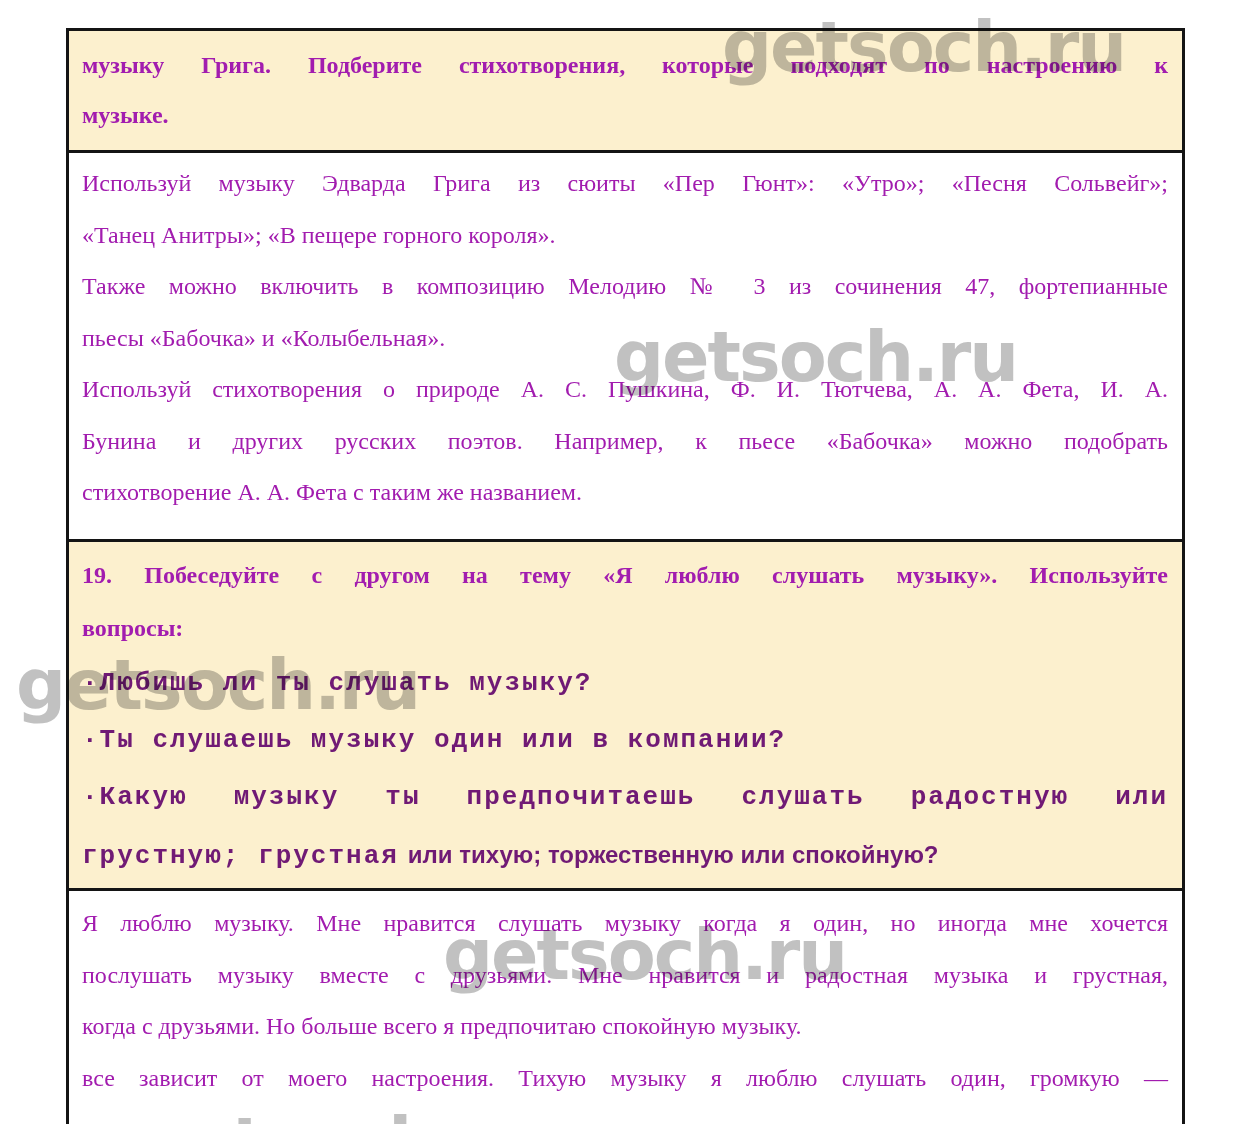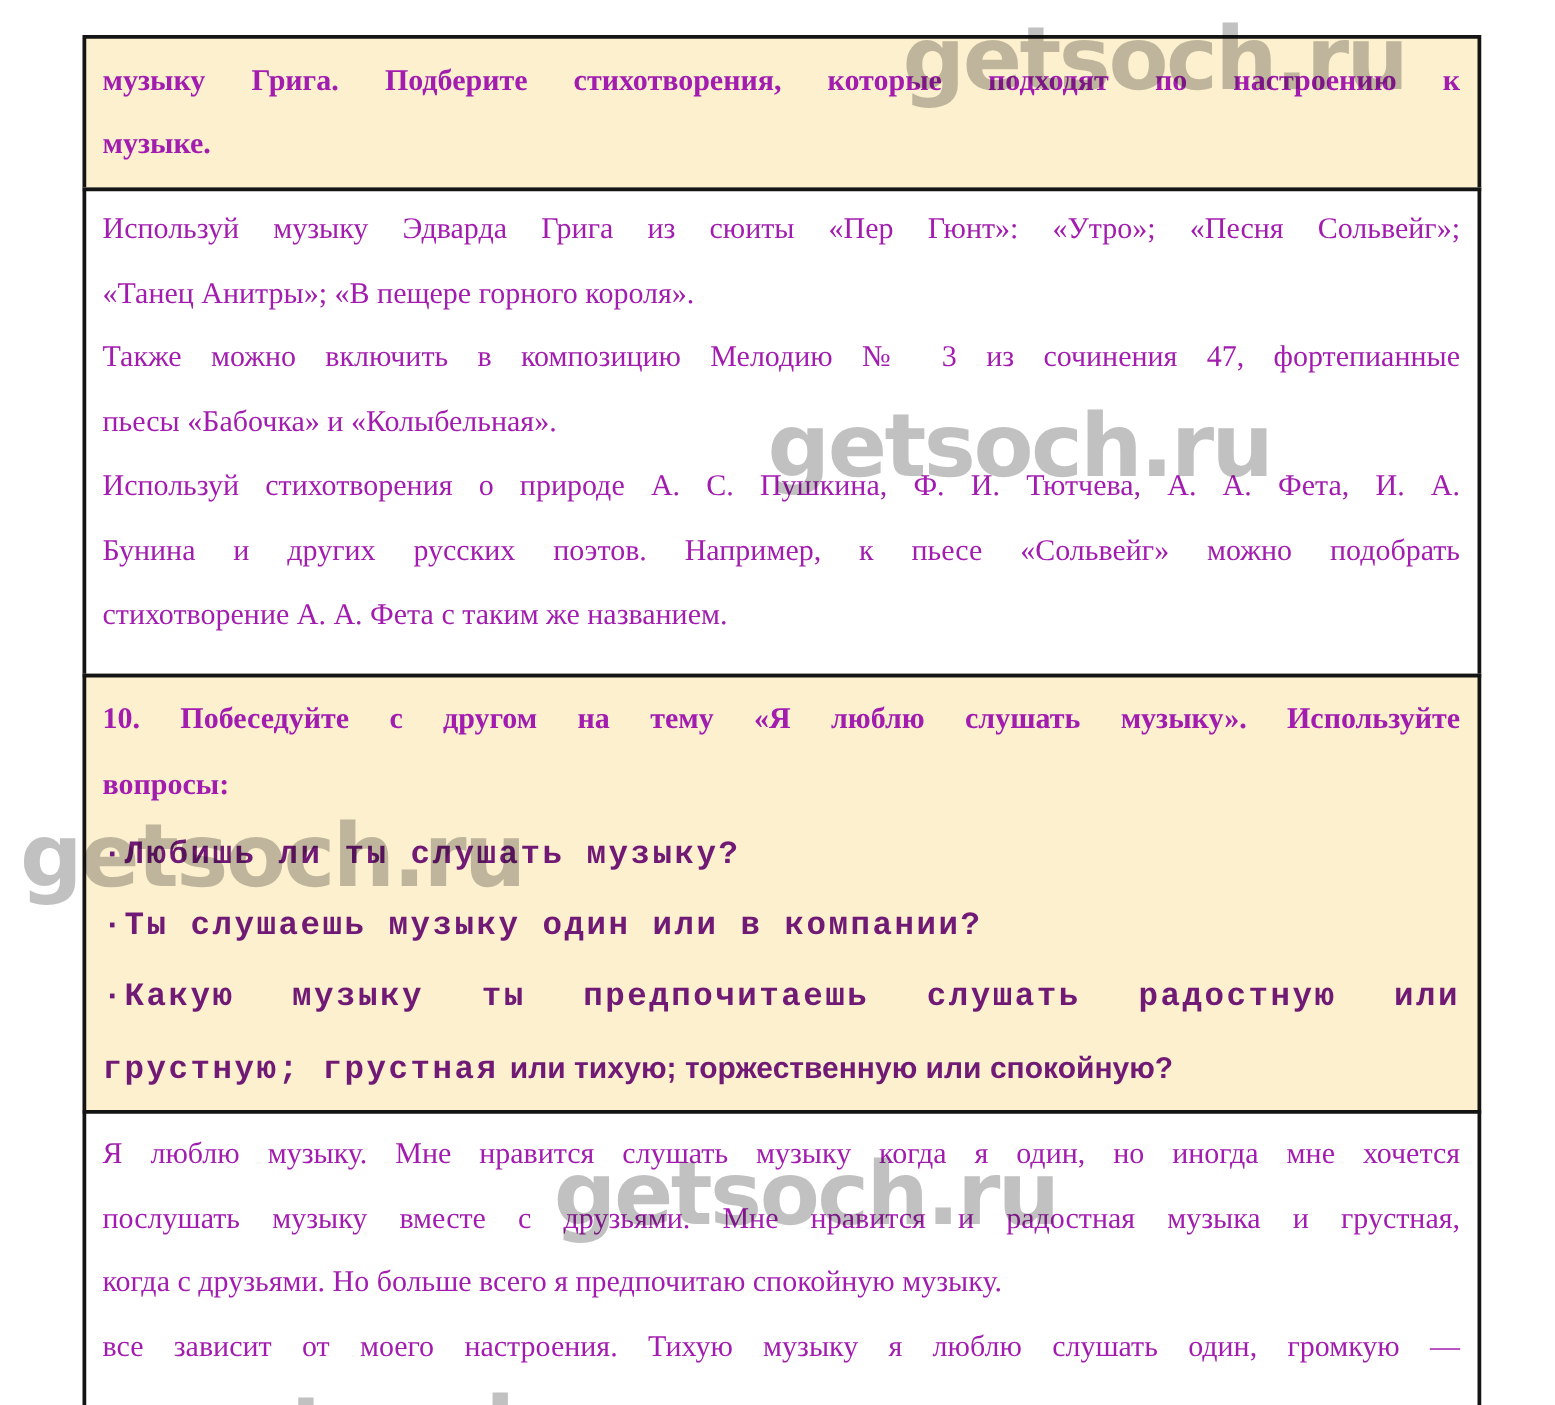--- a/index.html
+++ b/index.html
@@ -93,26 +93,26 @@
     <div class="line bold stretch">музыку Грига. Подберите стихотворения, которые подходят по настроению к</div>
     <div class="line bold">музыке.</div>
   </div>
 
   <div class="box box-hint">
     <div class="line stretch">Используй музыку Эдварда Грига из сюиты «Пер Гюнт»: «Утро»; «Песня Сольвейг»;</div>
     <div class="line">«Танец Анитры»; «В пещере горного короля».</div>
     <div class="line stretch">Также можно включить в композицию Мелодию № 3 из сочинения 47, фортепианные</div>
     <div class="line">пьесы «Бабочка» и «Колыбельная».</div>
     <div class="line stretch">Используй стихотворения о природе А. С. Пушкина, Ф. И. Тютчева, А. А. Фета, И. А.</div>
-    <div class="line stretch">Бунина и других русских поэтов. Например, к пьесе «Сольвейг» можно подобрать</div>
+    <div class="line stretch">Бунина и других русских поэтов. Например, к пьесе «Бабочка» можно подобрать</div>
     <div class="line">стихотворение А. А. Фета с таким же названием.</div>
   </div>
 
   <div class="box cream box-question">
-    <div class="line title-line bold stretch">10. Побеседуйте с другом на тему «Я люблю слушать музыку». Используйте</div>
+    <div class="line title-line bold stretch">19. Побеседуйте с другом на тему «Я люблю слушать музыку». Используйте</div>
     <div class="line title-line bold">вопросы:</div>
     <div class="bullet">·Любишь ли ты слушать музыку?</div>
     <div class="bullet">·Ты слушаешь музыку один или в компании?</div>
     <div class="bullet stretch">·Какую музыку ты предпочитаешь слушать радостную или</div>
     <div class="bullet"><span>грустную; грустная</span><span class="serif-tail">или тихую; торжественную или спокойную?</span></div>
   </div>
 
   <div class="box box-answer">
     <div class="line stretch">Я люблю музыку. Мне нравится слушать музыку когда я один, но иногда мне хочется</div>
     <div class="line stretch">послушать музыку вместе с друзьями. Мне нравится и радостная музыка и грустная,</div>

